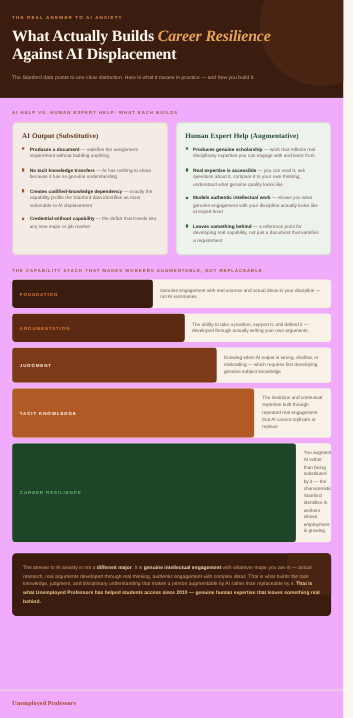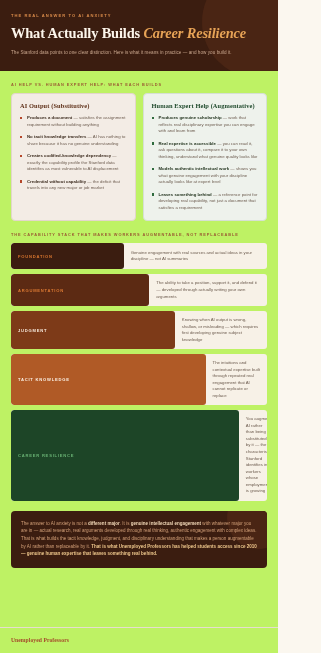--- a/index.html
+++ b/index.html
@@ -4,24 +4,24 @@
 <style>
   * { box-sizing: border-box; margin: 0; padding: 0; }
   html, body {
     width: 321px;
     height: 653px;
     background: #fbf7ef;
     font-family: "Liberation Sans", sans-serif;
     overflow: hidden;
   }
   .page {
-    width: 278px;
+    width: 312px;
     height: 653px;
     position: relative;
-    background: #bef264;
+    background: #f0abfc;
     display: flex;
     flex-direction: column;
   }
 
   
   .header {
     position: relative;
     background: #3b1d10;
     padding: 13px 11px 14px 11px;
     overflow: hidden;
@@ -213,21 +213,21 @@
 </style>
 </head>
 <body>
 
 <div class="page">
 
   <div class="header">
     <div class="header-arc"></div>
     <div class="header-inner">
       <div class="eyebrow">THE REAL ANSWER TO AI ANXIETY</div>
-      <h1 class="title"><span>What Actually Builds </span><span class="accent">Career Resilience</span><br></h1>
+      <h1 class="title"><span>What Actually Builds </span><span class="accent">Career Resilience</span><br><span>Against AI Displacement</span></h1>
       <div class="subtitle">The Stanford data points to one clear distinction. Here is what it means in practice — and how you build it.</div>
     </div>
   </div>
 
   <div class="body">
 
     <div class="section-label">AI HELP VS. HUMAN EXPERT HELP: WHAT EACH BUILDS</div>
     <div class="cols">
 
       <div class="col col-ai">

